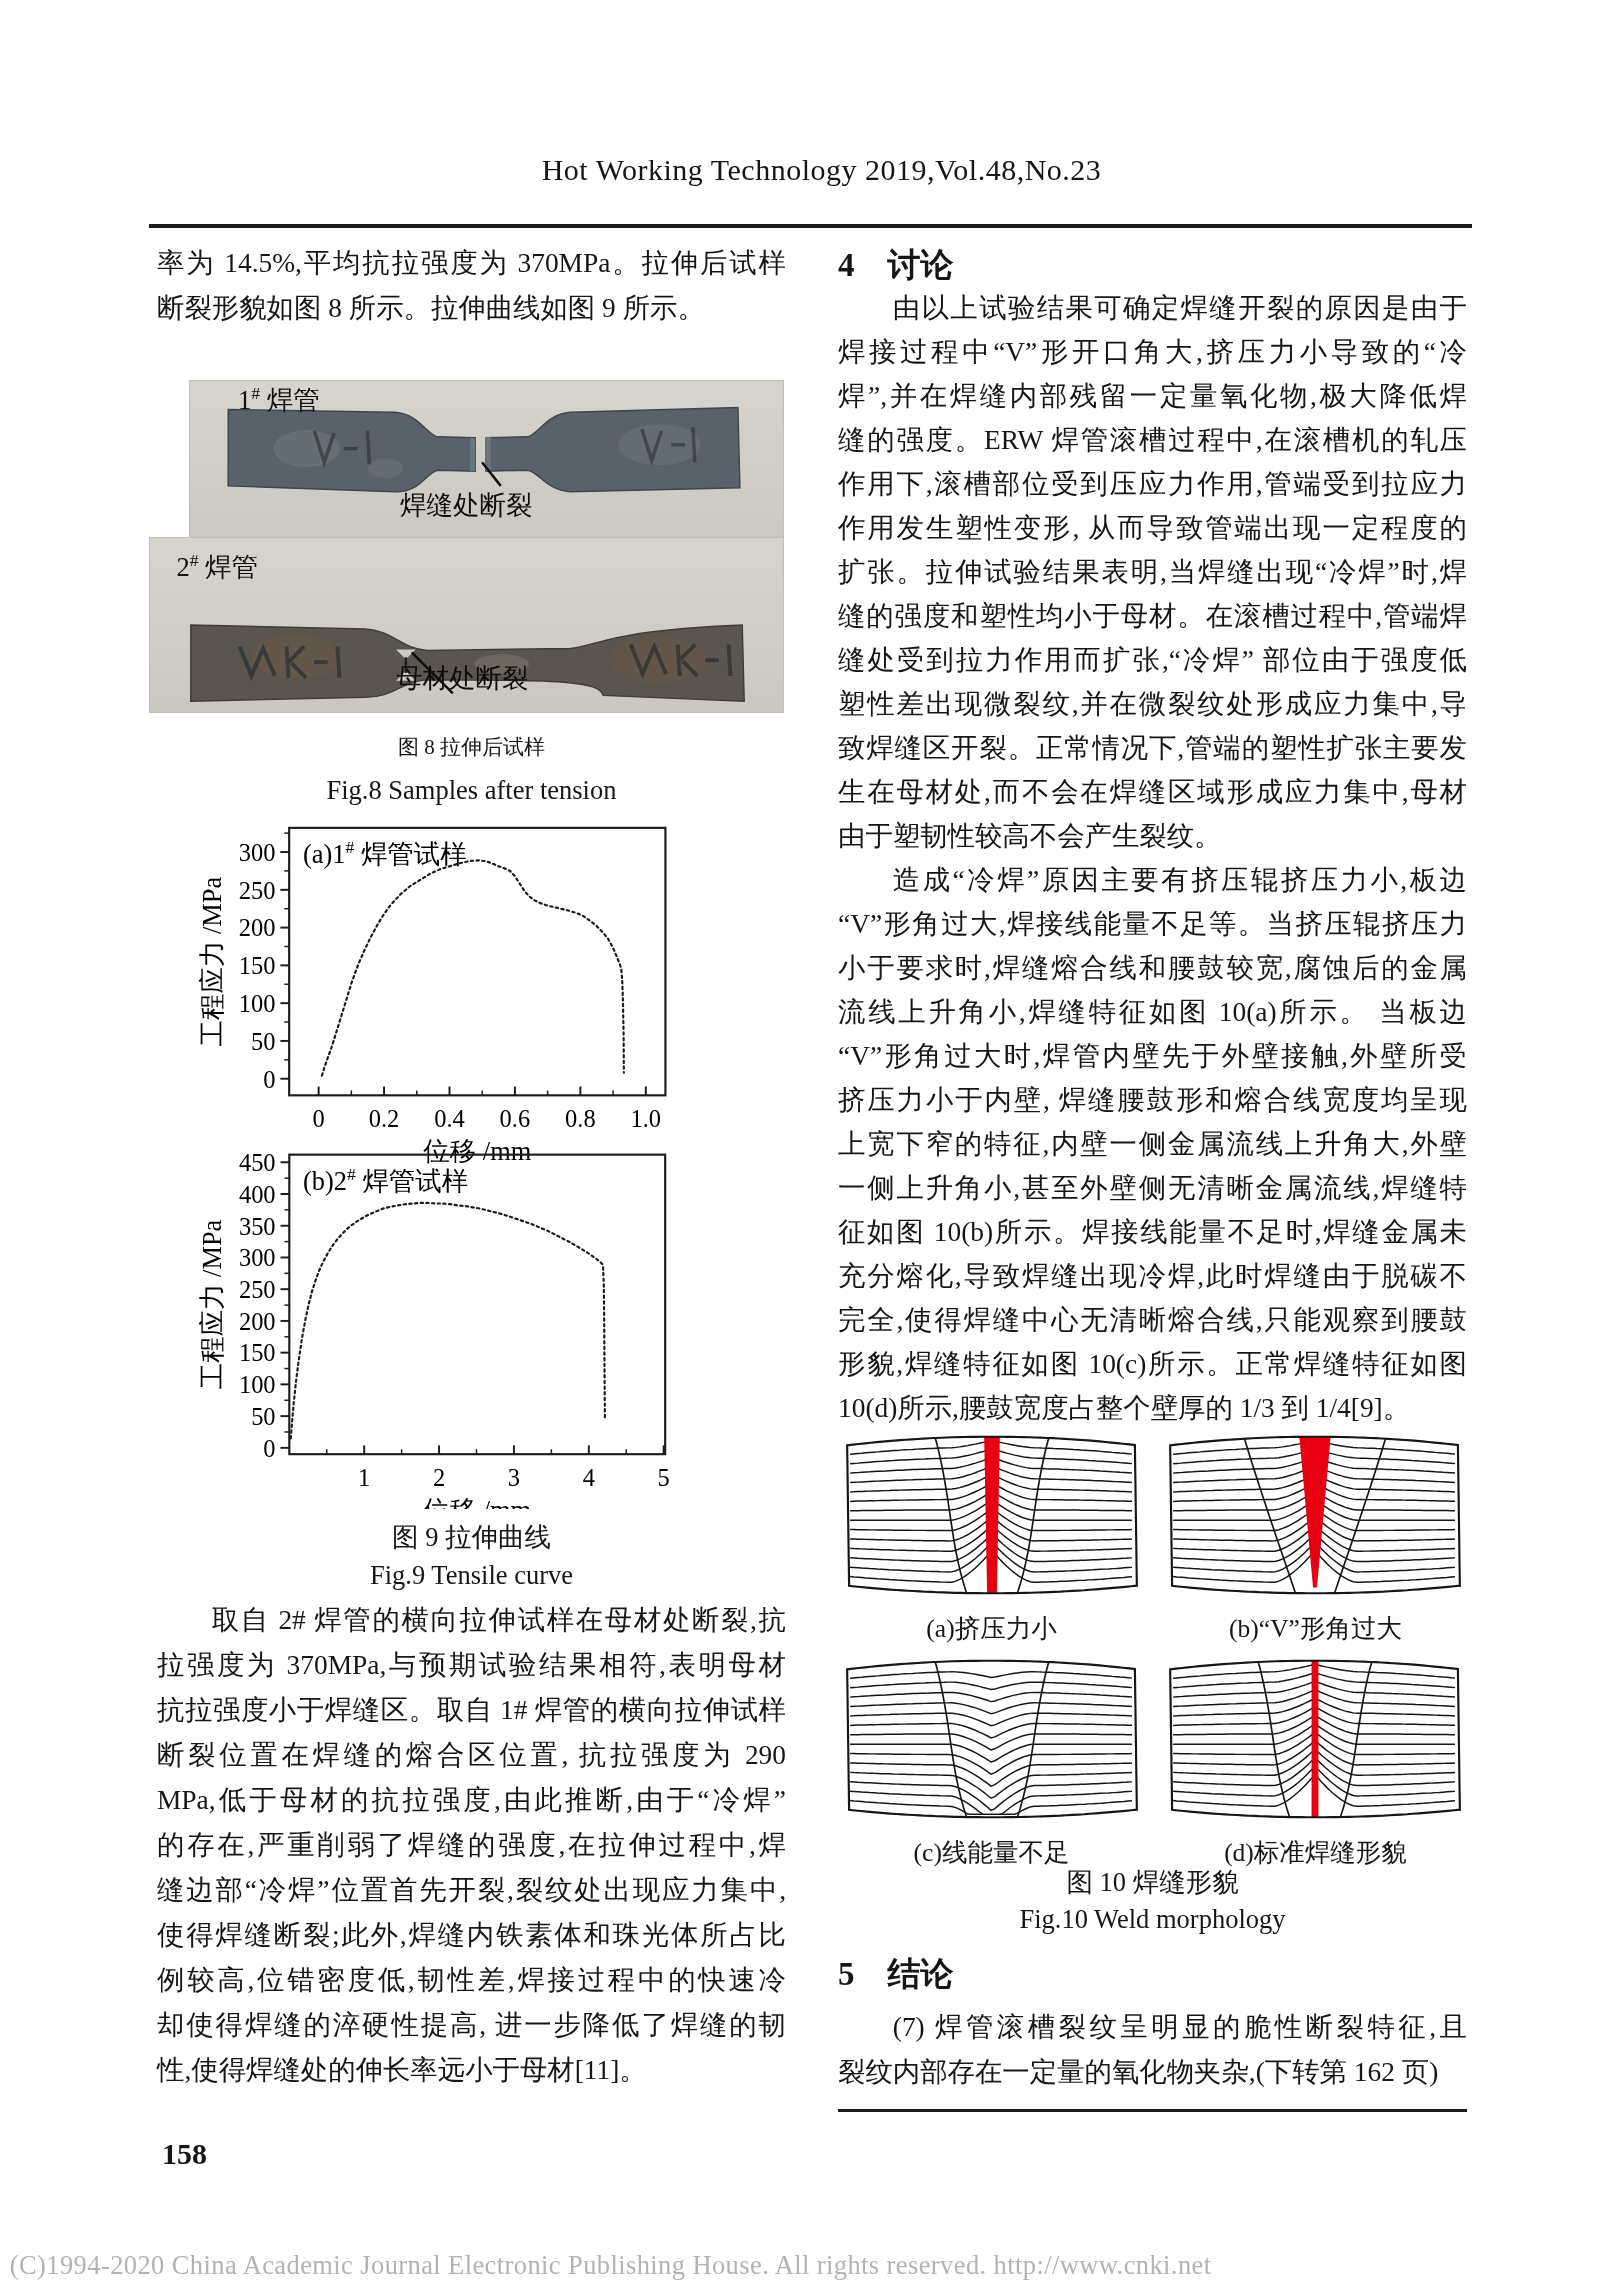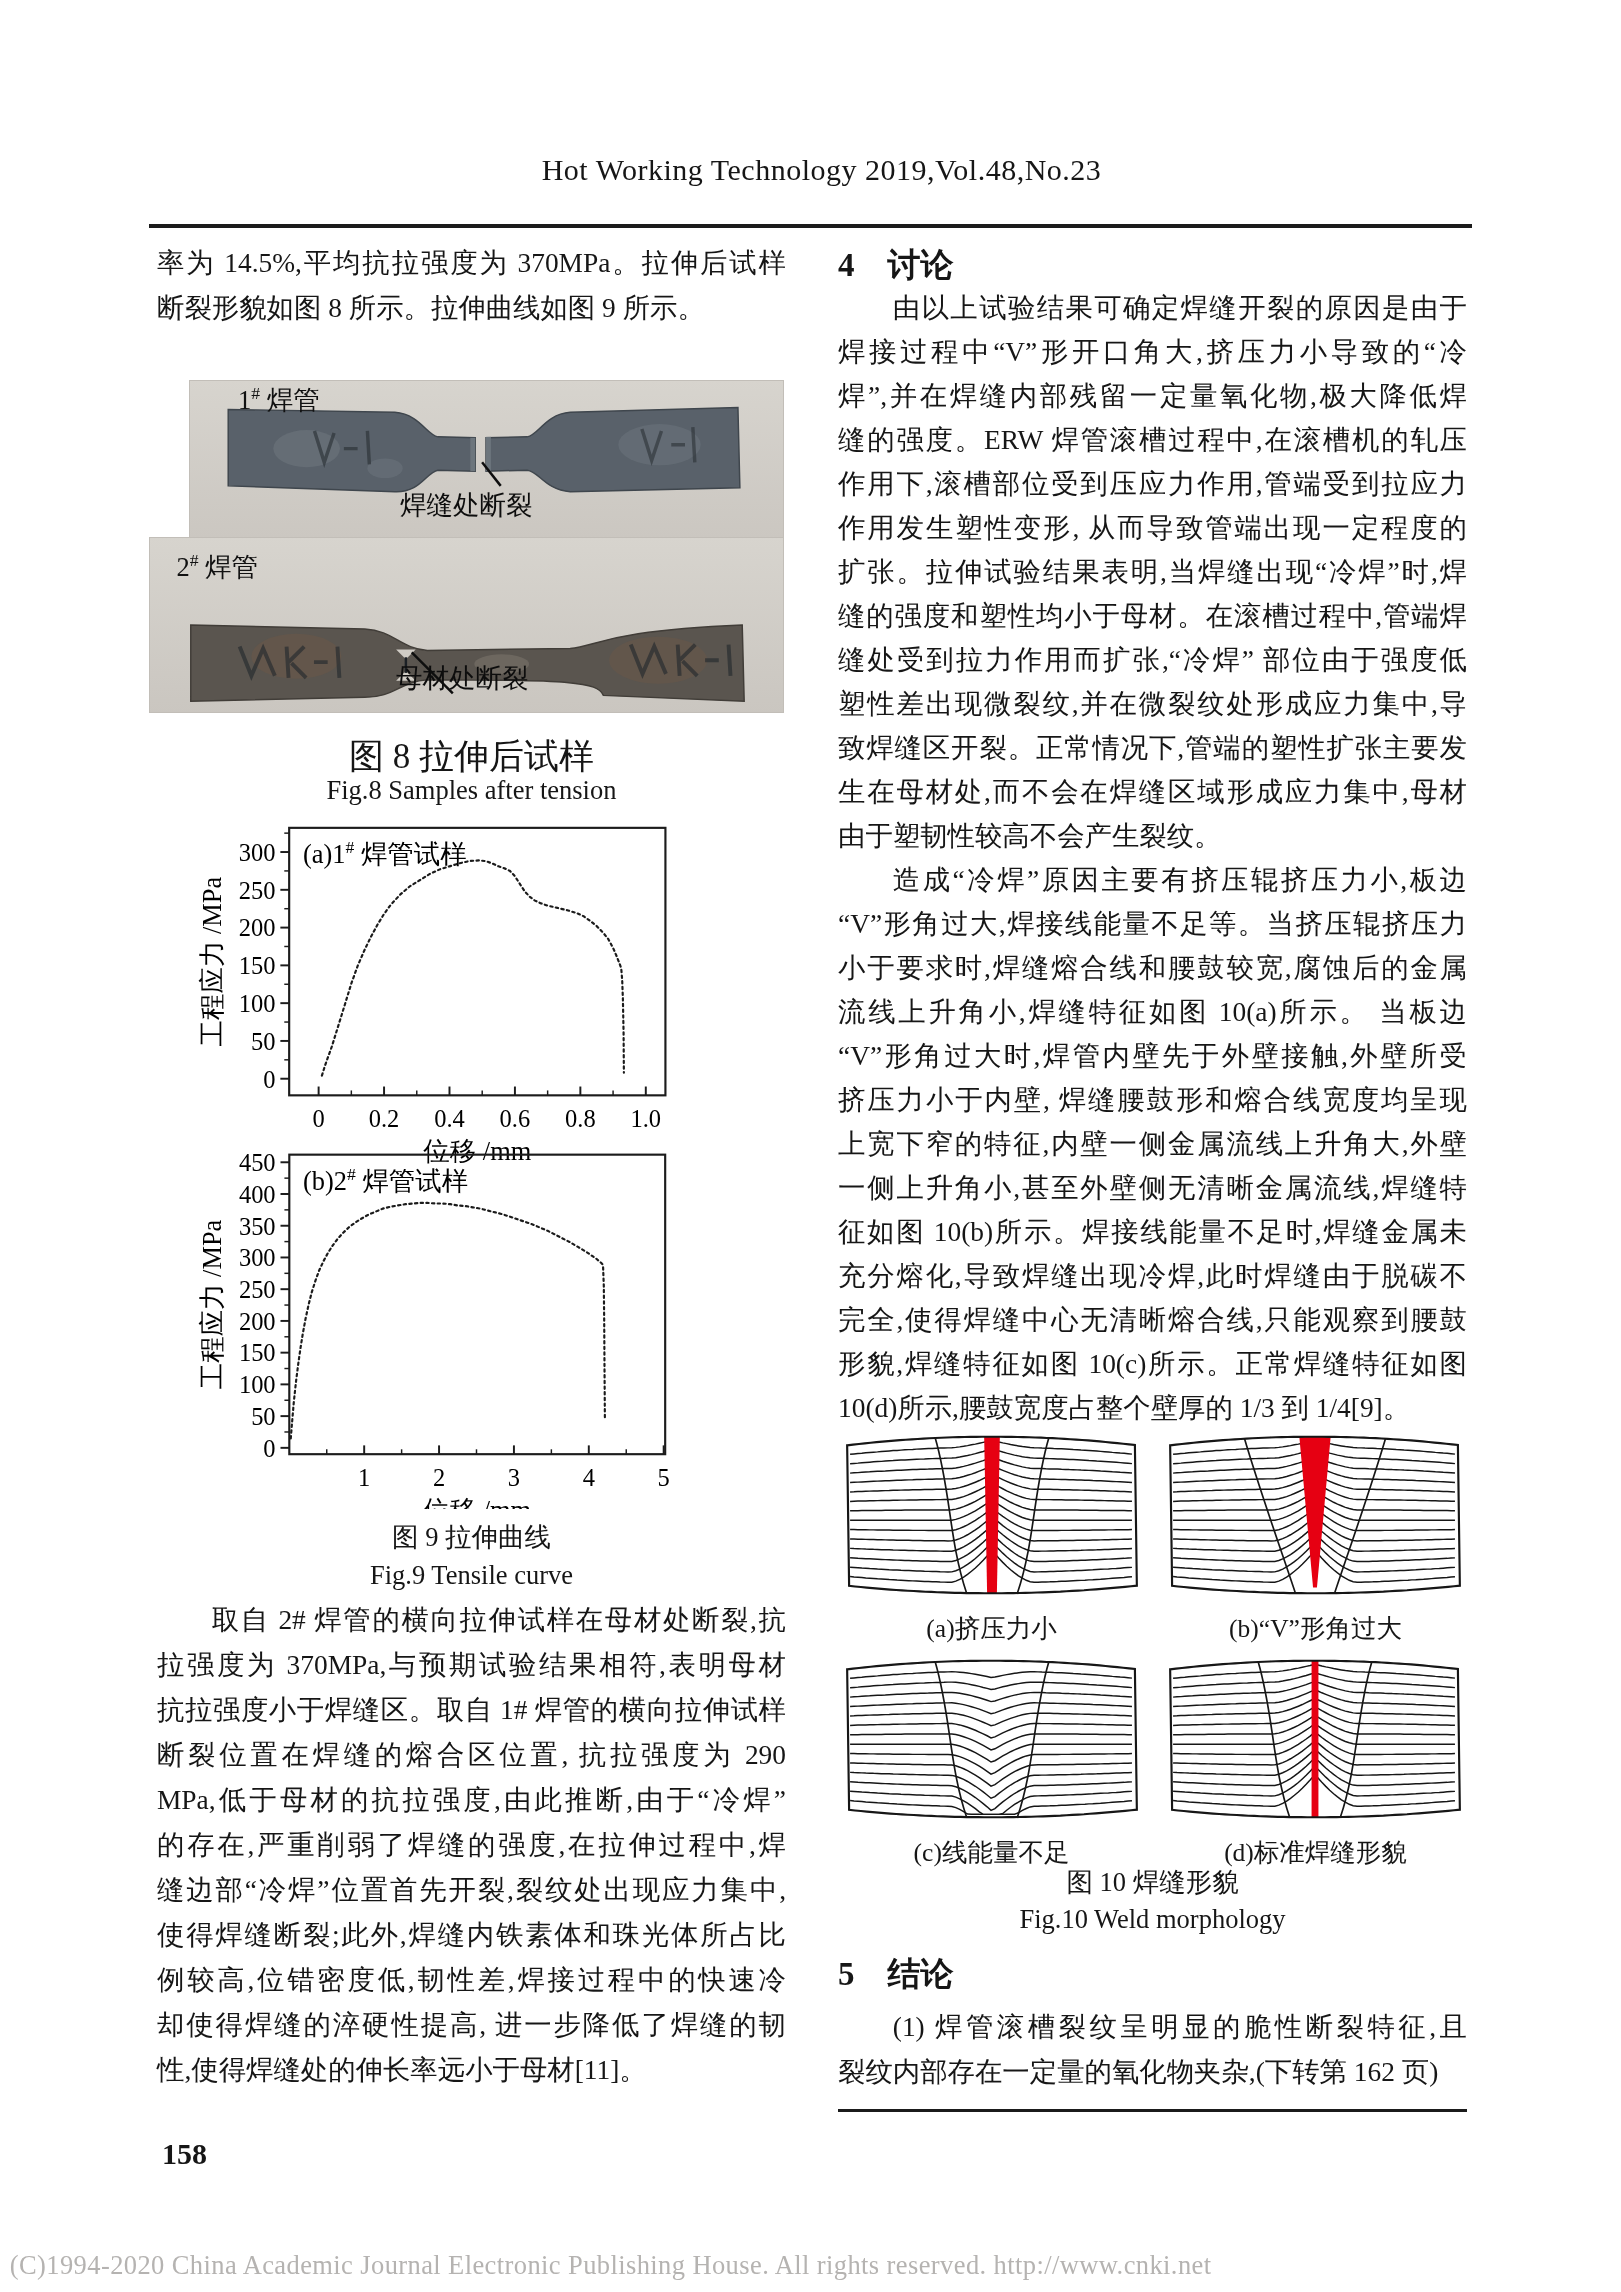--- a/index.html
+++ b/index.html
@@ -71,21 +71,21 @@
       <ellipse cx="520" cy="126" rx="50" ry="24" fill="#7b5a42" opacity="0.26"></ellipse>
       <ellipse cx="360" cy="130" rx="28" ry="10" fill="#8a8178" opacity="0.4"></ellipse>
       <path d="M92,112 L104,142 L116,114 L128,142 M140,112 L142,144 M142,128 L158,112 M145,129 L160,144 M168,128 L182,128 M192,112 L194,144" stroke="#20262c" stroke-width="4" fill="none" opacity="0.6"></path>
       <path d="M492,110 L504,140 L516,112 L528,140 M540,110 L542,142 M542,126 L558,110 M545,127 L560,142 M568,126 L582,126 M592,110 L594,142" stroke="#20262c" stroke-width="4" fill="none" opacity="0.6"></path>
       <line x1="310" y1="160" x2="268" y2="118" stroke="#0e0e0e" stroke-width="2.5"></line>
     </svg>
     <div class="photo-label" style="left:27.4px;top:11.8px;"><span>2</span><sup>#</sup><span> 焊管</span></div>
     <div class="photo-ann" style="left:247px;top:123px;">母材处断裂</div>
   </div>
 
-  <div class="abs caption" style="left:157px;top:733px;width:629px;font-size:35px;">图 8  拉伸后试样</div>
+  <div class="abs caption" style="left:157px;top:733px;width:629px;font-size:21px;">图 8  拉伸后试样</div>
   <div class="abs caption" style="left:157px;top:775px;width:629px;font-size:26.5px;">Fig.8  Samples after tension</div>
 
   <svg id="chartA" class="abs" style="left:152px;top:814px;" width="534" height="353" viewBox="0 0 545 360">
       <rect x="140" y="14" width="384" height="273" fill="none" stroke="#1c1c1c" stroke-width="2.2"></rect>
       <line x1="131" y1="270.03389830508473" x2="140" y2="270.03389830508473" stroke="#1c1c1c" stroke-width="2"></line>
       <text x="126" y="279.03389830508473" text-anchor="end" font-size="25">0</text>
       <line x1="131" y1="231.47457627118644" x2="140" y2="231.47457627118644" stroke="#1c1c1c" stroke-width="2"></line>
       <text x="126" y="240.47457627118644" text-anchor="end" font-size="25">50</text>
       <line x1="131" y1="192.91525423728814" x2="140" y2="192.91525423728814" stroke="#1c1c1c" stroke-width="2"></line>
       <text x="126" y="201.91525423728814" text-anchor="end" font-size="25">100</text>
@@ -317,21 +317,21 @@
   <div class="abs weld-label" style="left:1154px;top:1835px;">(d)标准焊缝形貌</div>
 
   <div class="abs caption" style="left:838px;top:1864px;width:629px;font-size:26.5px;">图 10  焊缝形貌</div>
   <div class="abs caption" style="left:838px;top:1904px;width:629px;font-size:26.5px;">Fig.10  Weld morphology</div>
 
   <div class="abs heading" style="left:838px;top:1952px;">
     <span class="hnum">5</span><span>结论</span>
   </div>
 
   <div class="abs col-text" style="left:838px;top:2005px;width:629px;line-height:45px;">
-      <div class="tl ind">(1) 焊管滚槽裂纹呈明显的脆性断裂特征,且</div>
+      <div class="tl ind">(7) 焊管滚槽裂纹呈明显的脆性断裂特征,且</div>
       <div class="tl last">裂纹内部存在一定量的氧化物夹杂,(下转第 162 页)</div>
     </div>
 
   <div class="abs rule" style="left:838px;top:2109px;width:629px;height:2.9px;"></div>
 
   <div class="abs pageno" style="left:155px;top:2137px;margin-left:7px;">158</div>
   <div class="abs copyright" style="left:9.8px;top:2250px;">(C)1994-2020 China Academic Journal Electronic Publishing House. All rights reserved.   http://www.cnki.net</div>
 
 </div>
 

